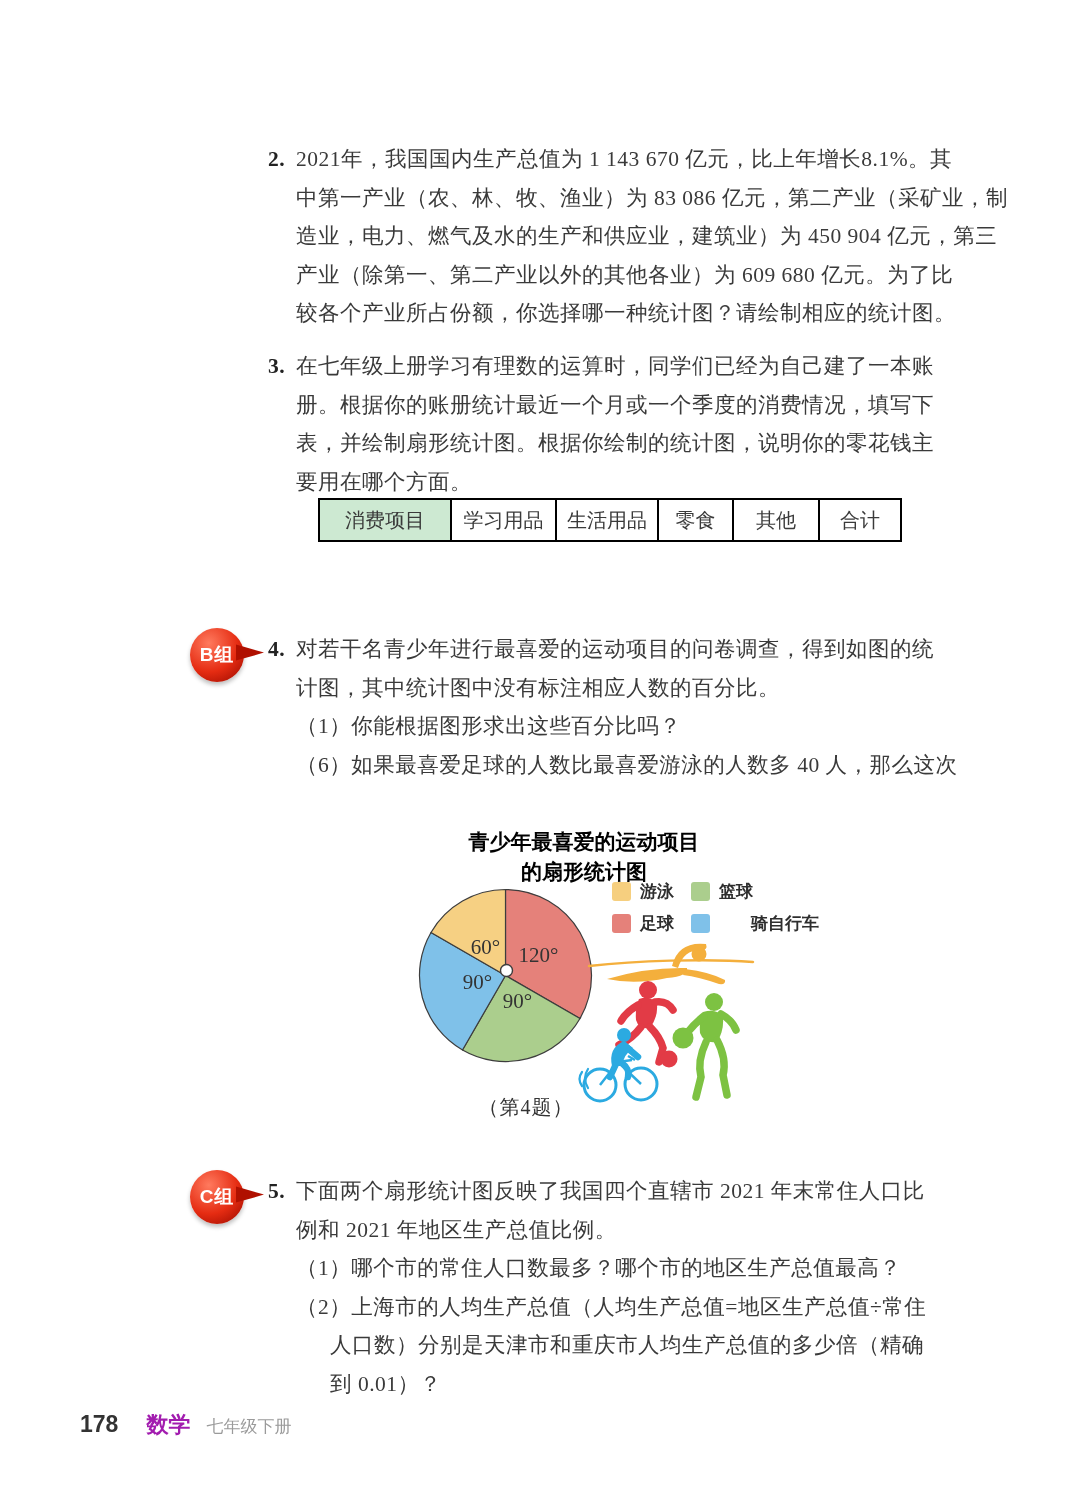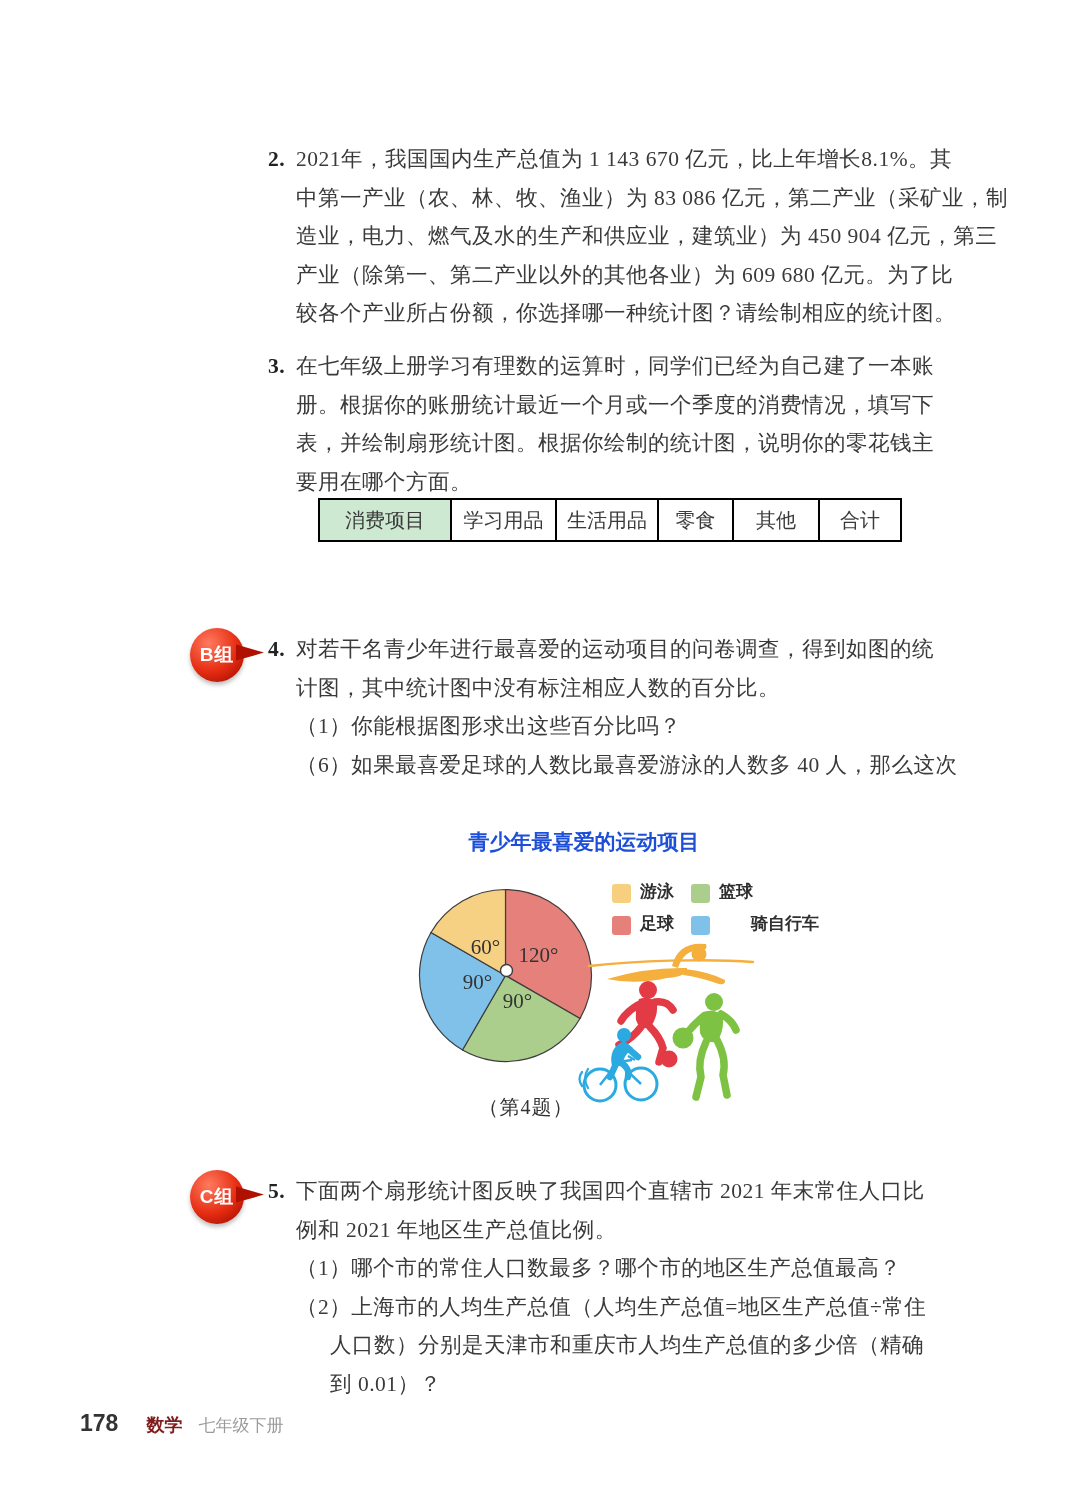--- a/index.html
+++ b/index.html
@@ -27,41 +27,41 @@
          box-shadow:0 3px 4px rgba(0,0,0,.25);}
   .badge::after{content:"";position:absolute;left:100%;margin-left:-8px;top:50%;
          transform:translateY(-65%);width:0;height:0;
          border-top:8px solid transparent;border-bottom:8px solid transparent;
          border-left:28px solid #b01000;}
   #badge-b{left:190px;top:628px;}
   #badge-c{left:190px;top:1170px;}
   
   .chart-title{position:absolute;left:434px;width:300px;text-align:center;
          font-family:"Liberation Sans","DejaVu Sans",sans-serif;
-         font-weight:bold;font-size:21px;color:#1d4ed8;line-height:30px;}
+         font-weight:bold;font-size:21px;color:#000000;line-height:30px;}
   #chart-title-1{top:827px;}
   #chart-title-2{top:857px;}
-  .legend-item{position:absolute;display:flex;align-items:flex-end;
+  .legend-item{position:absolute;display:flex;align-items:center;
          font-family:"Liberation Sans","DejaVu Sans",sans-serif;
          font-size:17px;font-weight:600;color:#2e2e2e;}
   .swatch{width:19px;height:19px;border-radius:3px;margin-right:9px;display:inline-block;}
   #legend-0{left:612px;top:880px;}
   #legend-1{left:691px;top:880px;}
   #legend-2{left:612px;top:912px;}
   #legend-3{left:691px;top:912px;gap:32px;}
   #pie-wrap{position:absolute;left:415px;top:885px;}
   .pie-label{font-family:"Liberation Serif","DejaVu Serif",serif;font-size:21px;fill:#333;}
   #collage{position:absolute;left:575px;top:935px;}
   .chart-caption{position:absolute;left:426px;top:1094px;width:200px;text-align:center;
          font-size:20px;color:#333;letter-spacing:1px;}
   
   .footer{position:absolute;left:80px;top:1410px;display:flex;align-items:baseline;
          font-family:"Liberation Sans","DejaVu Sans",sans-serif;}
   .footer .pageno{font-size:23px;font-weight:bold;color:#333;}
-  .footer .subject{font-size:18px;font-weight:bold;color:#7f1d1d;margin-left:28px;text-align:center;}
+  .footer .subject{font-size:22px;font-weight:bold;color:#a21caf;margin-left:28px;text-align:center;}
   .footer .volume{font-size:17px;color:#9a9a9a;margin-left:16px;}
 </style>
 </head>
 <body>
 
 <div class="page">
 
   <section class="problem" style="top:140px">
     <span class="pnum">2.</span>
     <div class="plines">
@@ -109,20 +109,21 @@
     <span class="pnum">4.</span>
     <div class="plines">
       <div class="pline">对若干名青少年进行最喜爱的运动项目的问卷调查，得到如图的统</div>
       <div class="pline">计图，其中统计图中没有标注相应人数的百分比。</div>
       <div class="pline">（1）你能根据图形求出这些百分比吗？</div>
       <div class="pline">（6）如果最喜爱足球的人数比最喜爱游泳的人数多 40 人，那么这次</div>
     </div>
   </section>
 
   <div class="chart-title" id="chart-title-1">青少年最喜爱的运动项目</div>
+  <div class="chart-title" id="chart-title-2">的扇形统计图</div>
 
   <div class="legend-item" id="legend-0">
     <span class="swatch" style="background: rgb(246, 207, 127);"></span>
     <span class="legend-label">游泳</span>
   </div>
   <div class="legend-item" id="legend-1">
     <span class="swatch" style="background: rgb(171, 206, 141);"></span>
     <span class="legend-label">篮球</span>
   </div>
   <div class="legend-item" id="legend-2">

